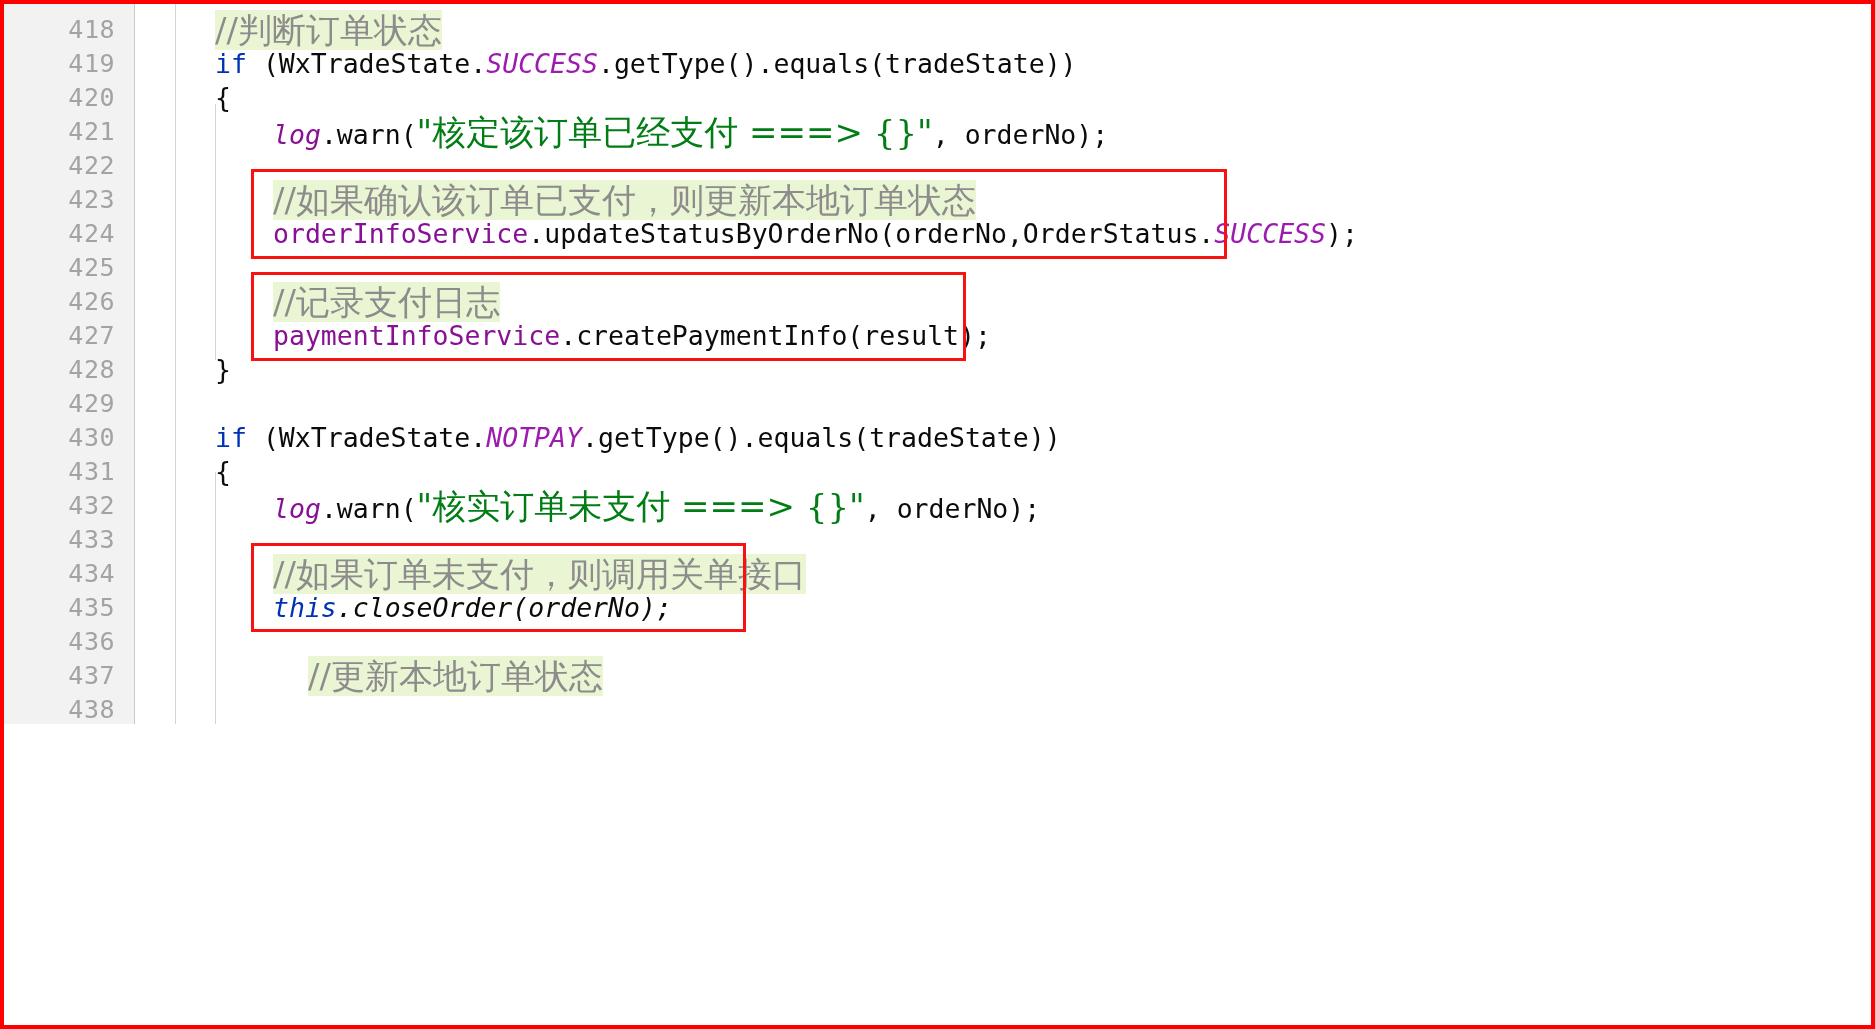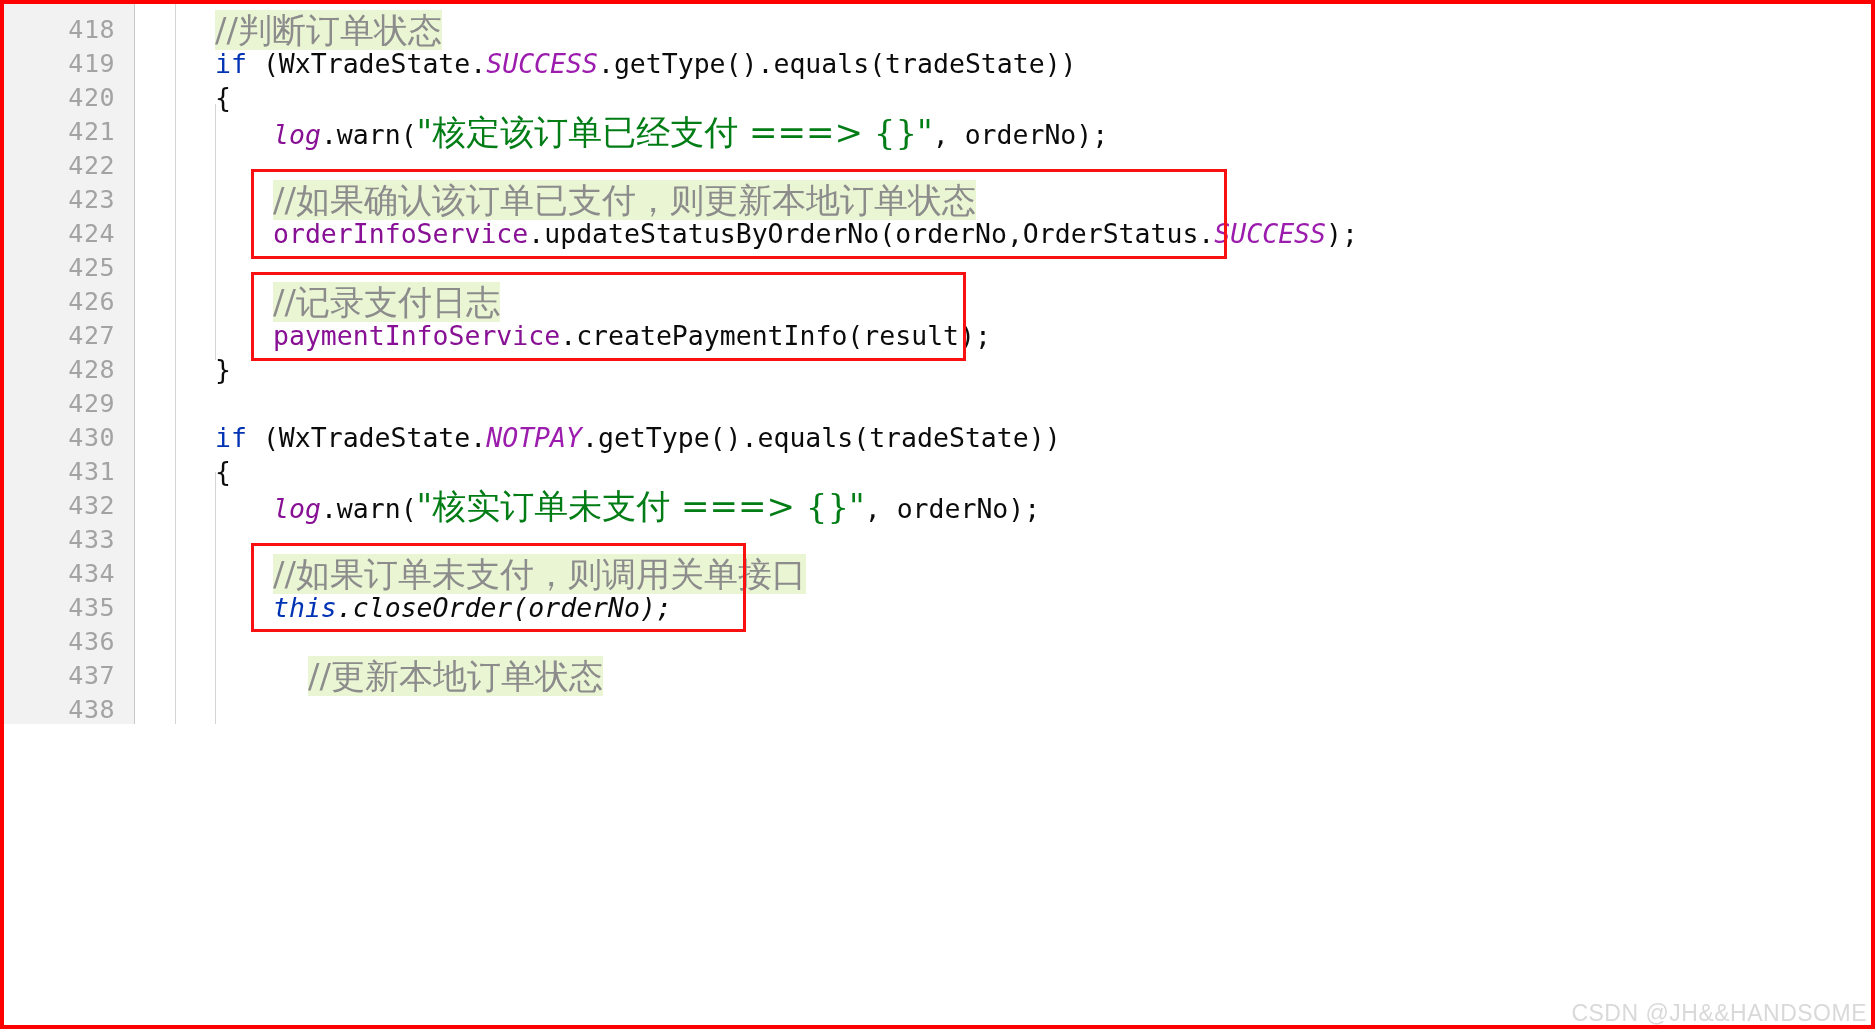--- a/index.html
+++ b/index.html
@@ -382,16 +382,15 @@
 
       <div class="annot-box" style="left:116px; top:165px; width:976px; height:90px;"></div>
 
       <div class="annot-box" style="left:116px; top:268px; width:715px; height:89px;"></div>
 
       <div class="annot-box" style="left:116px; top:539px; width:495px; height:89px;"></div>
 
     </div>
   </div>
 
-  <div class="watermark">CSDN @JH&amp;&amp;HANDSOME</div>
 
   <div class="capture-frame"></div>
 </div>
 
 </body></html>

